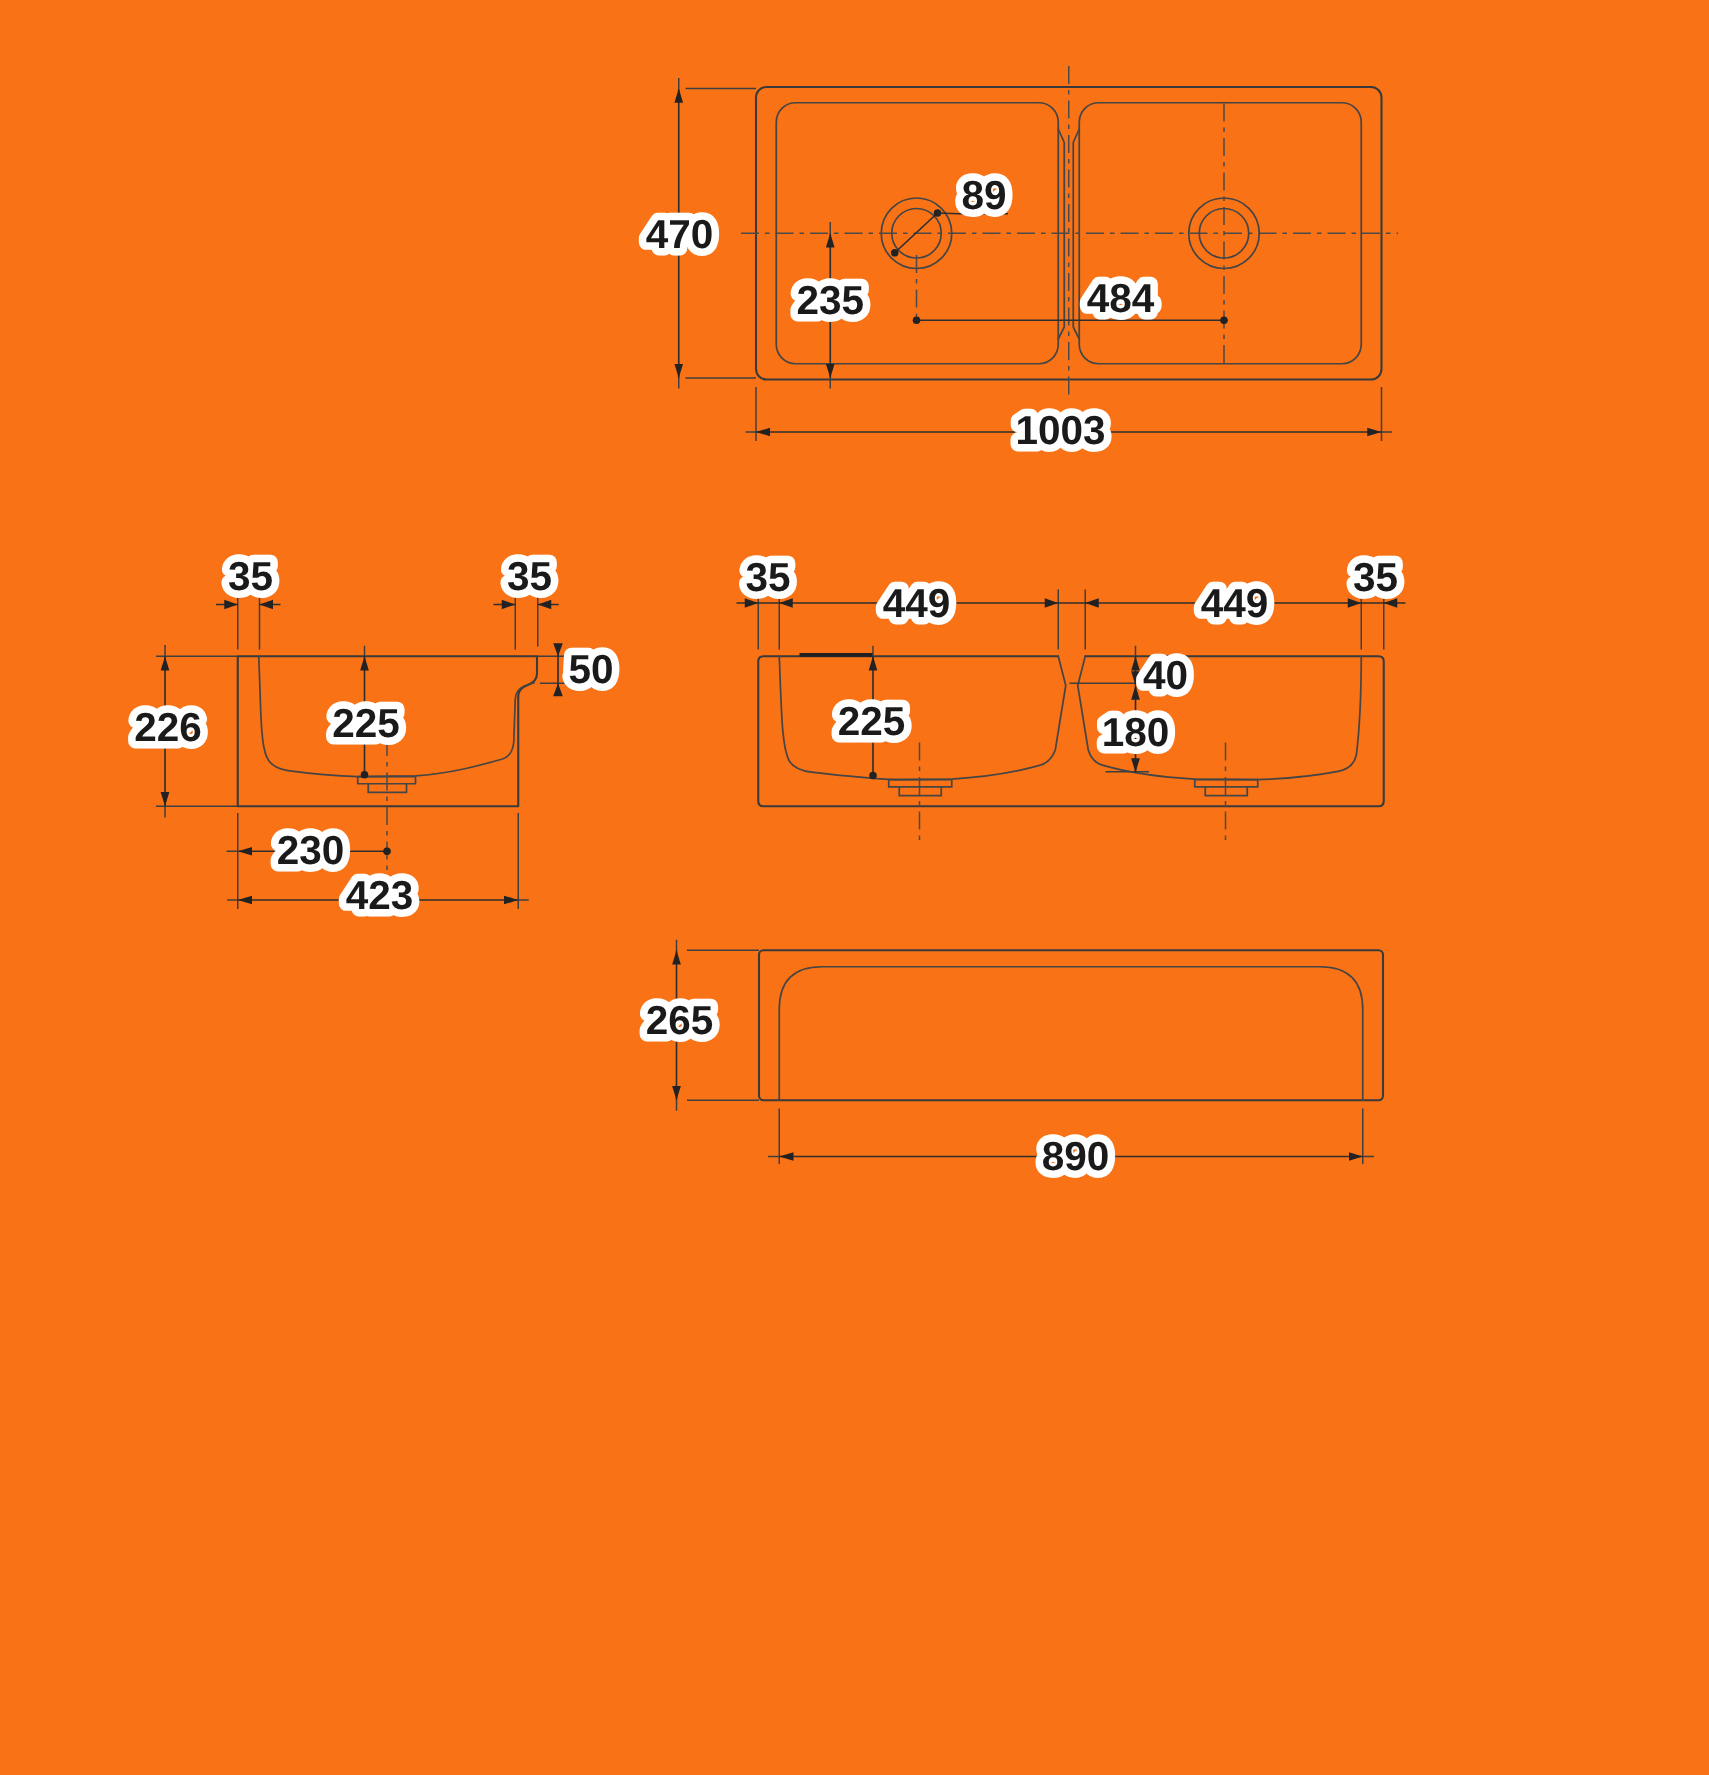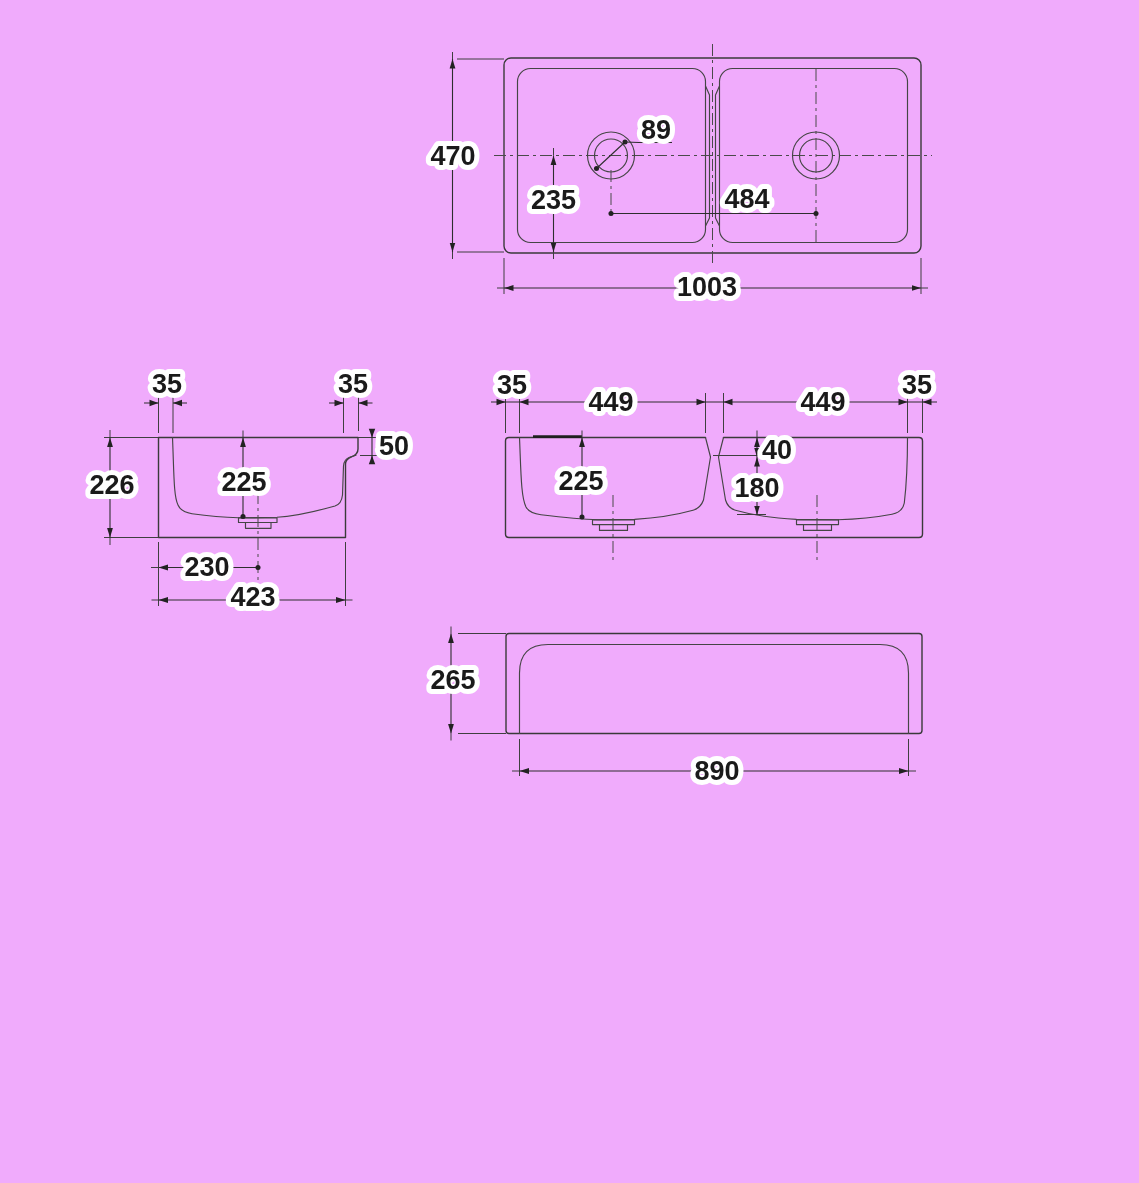--- a/index.html
+++ b/index.html
@@ -1,16 +1,16 @@
 <!DOCTYPE html>
 <html><head>
 <meta charset="utf-8">
 <style>
   html,body{margin:0;padding:0;background:#ffffff;}
-  .stage{position:relative;width:1139px;height:1183px;background:#f0abfc;overflow:hidden;}
+  .stage{position:relative;width:1139px;height:1183px;background:#f97316;overflow:hidden;}
   svg{display:block;}
   .outline{fill:none;stroke:#3a3a3a;stroke-width:1.4;stroke-linejoin:round;stroke-linecap:round;}
   .thin{fill:none;stroke:#454545;stroke-width:1.15;stroke-linejoin:round;stroke-linecap:round;}
   .dim{fill:none;stroke:#2e2e2e;stroke-width:1.1;}
   .ext{fill:none;stroke:#3f3f3f;stroke-width:1;}
   .cl{fill:none;stroke:#4a4a4a;stroke-width:1;stroke-dasharray:12 4 3 4;}
   .arr{fill:#222222;stroke:none;}
   .bold-edge{fill:none;stroke:#1f1f1f;stroke-width:2.6;}
   text.dimlabel{
     font-family:"Liberation Sans","DejaVu Sans",sans-serif;

